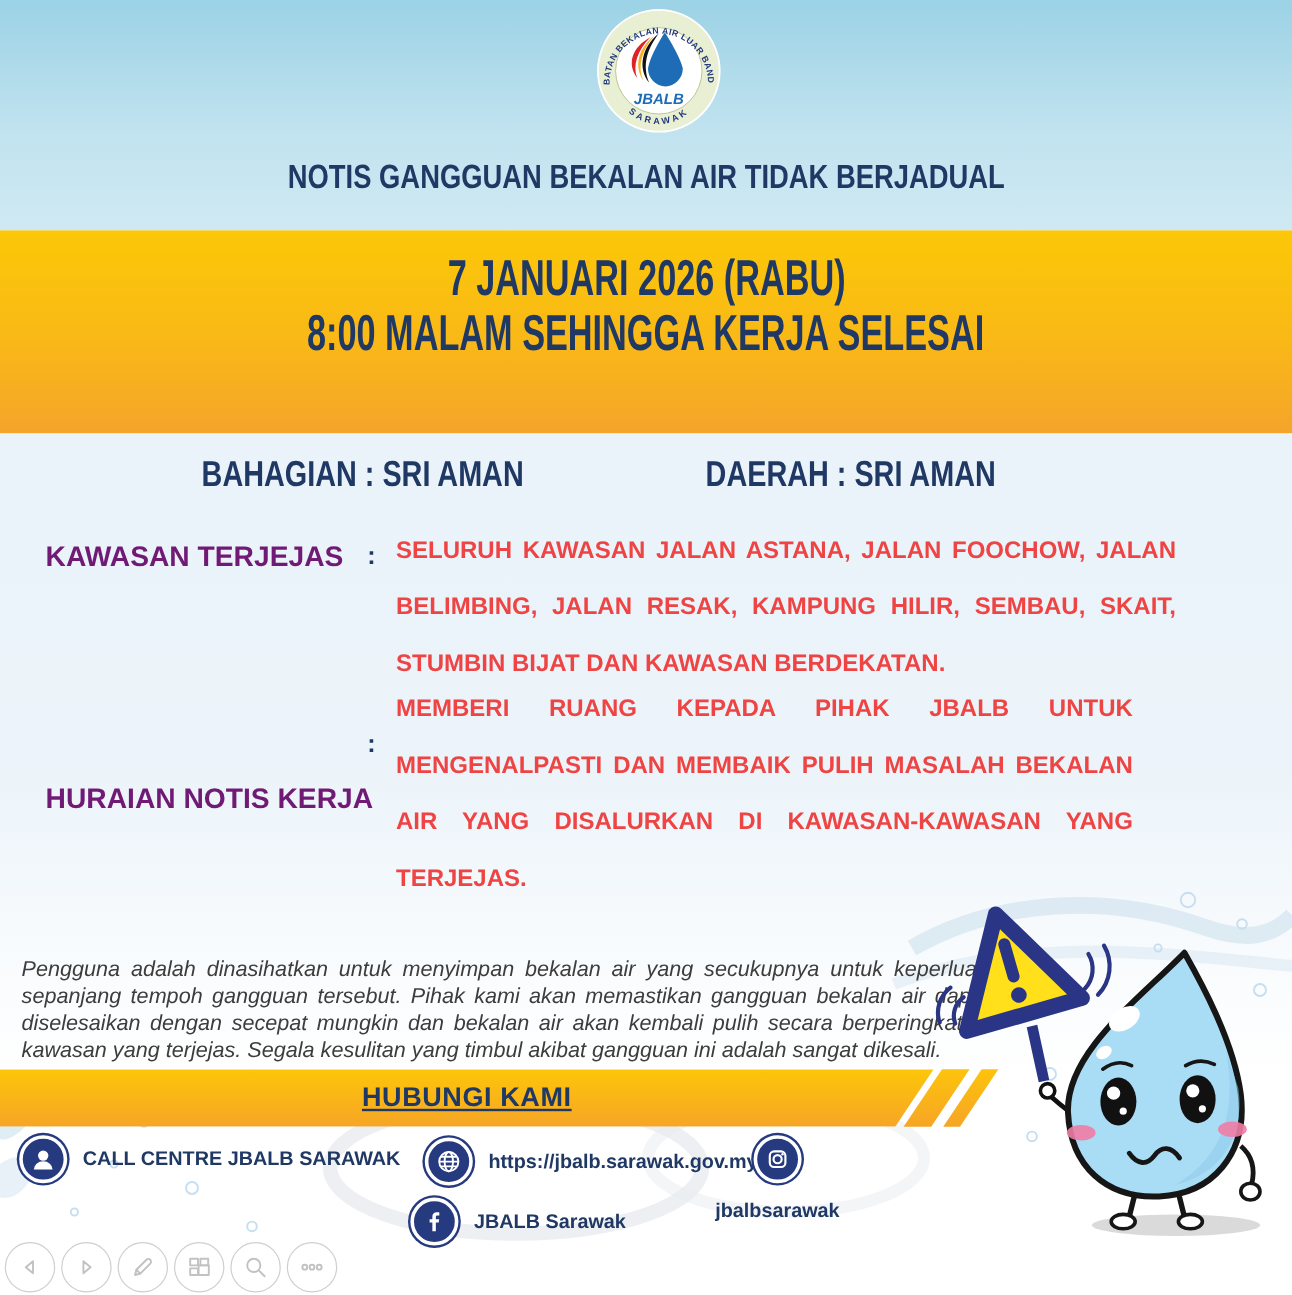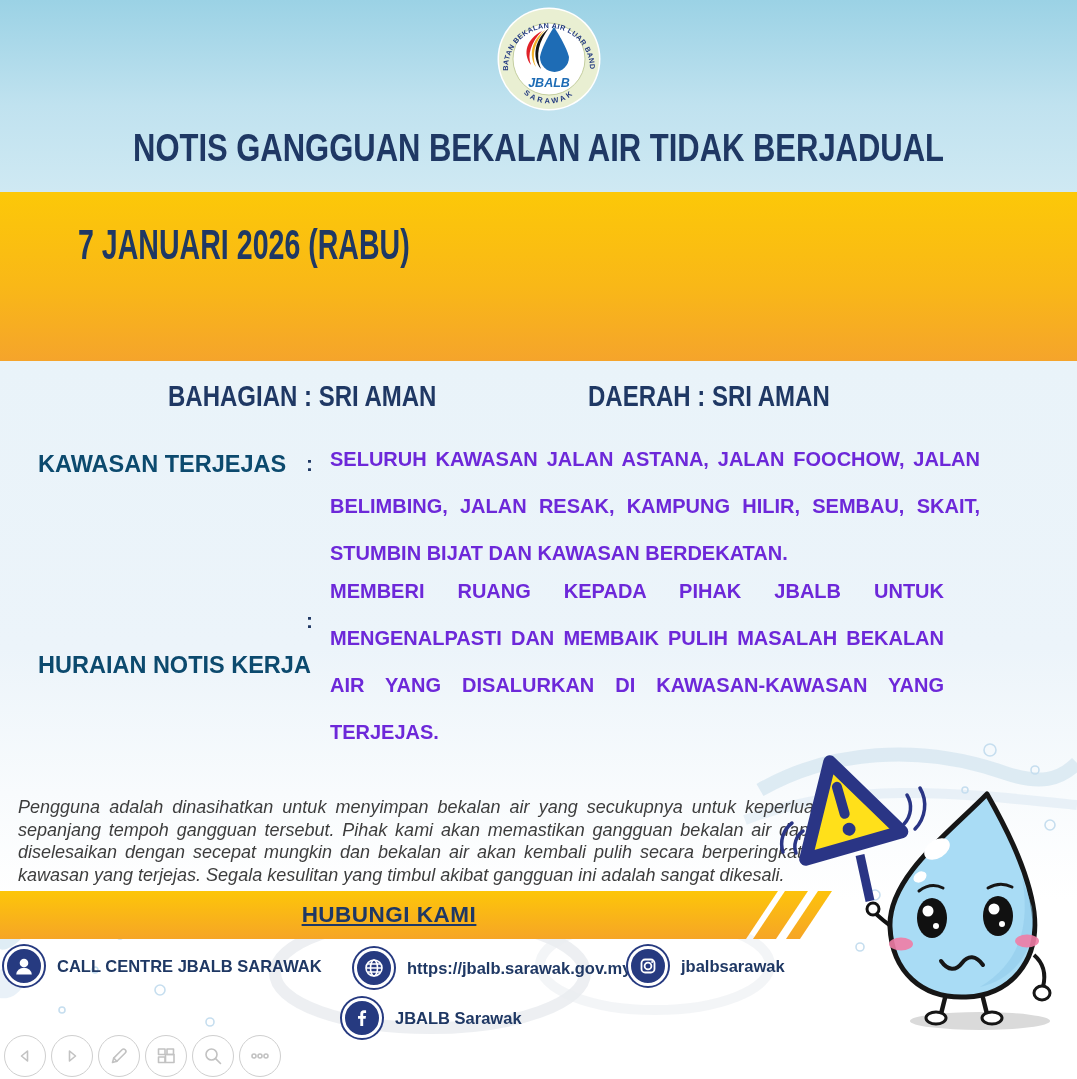--- a/index.html
+++ b/index.html
@@ -5,57 +5,57 @@
   * { margin:0; padding:0; box-sizing:border-box; }
   html,body { width:1077px; height:1079px; }
   body { font-family:"Liberation Sans", sans-serif; background:#fff; }
   .poster { position:relative; width:1077px; height:1079px; overflow:hidden; background:#fff; }
 
   
   .sky   { position:absolute; left:0; top:0; width:100%; height:192px;
            background:linear-gradient(180deg,#9bd2e5 0%,#c0e2ef 55%,#cfe9f3 100%); }
   .body-bg{ position:absolute; left:0; top:361px; width:100%; height:718px;
            background:linear-gradient(180deg,#e9f3f9 0%,#ecf4fa 40%,#f8fbfd 60%,#ffffff 75%); }
-  .banner{ position:absolute; left:0; top:192px; width:100%; height:169px; 
-           background:linear-gradient(180deg,#fcc808 0%,#f9b817 55%,#f5a42b 100%); padding-top:30px; }
+  .banner{ position:absolute; left:0; top:192px; width:100%; height:169px; text-align:center;
+           background:linear-gradient(180deg,#fcc808 0%,#f9b817 55%,#f5a42b 100%); padding-top:17px; }
   .banner .bline { display:block; font-weight:bold; color:#1f3864; font-size:42px; line-height:46px; }
   .banner .bline > span { display:inline-block; transform:scaleX(.68); transform-origin:center; white-space:nowrap; }
 
   .title { position:absolute; top:126px; left:0; width:100%; text-align:center;
-           font-size:38px; line-height:44px; font-weight:bold; color:#1f3864; }
+           font-size:28px; line-height:44px; font-weight:bold; color:#1f3864; }
   .title > span { display:inline-block; transform:scaleX(.815); transform-origin:center; white-space:nowrap; }
 
   .region { position:absolute; top:379px; font-size:30px; font-weight:bold; color:#1f3864;
             transform:scaleX(.8); transform-origin:left; white-space:nowrap; }
   .region.bahagian { left:168px; } .region.daerah { left:588px; }
 
-  .sec-label { position:absolute; left:38px; font-size:23.5px; font-weight:bold; color:#0c4a6e; white-space:nowrap; }
+  .sec-label { position:absolute; left:38px; font-size:23.5px; font-weight:bold; color:#701a75; white-space:nowrap; }
   .sec-colon { position:absolute; left:306px; font-size:21px; font-weight:bold; color:#1f3864; }
-  .sec-value { position:absolute; left:330px; font-size:20px; font-weight:bold; color:#6d28d9;
+  .sec-value { position:absolute; left:330px; font-size:20px; font-weight:bold; color:#ef4444;
                line-height:47px; text-align:justify; }
   .kawasan-label { top:451px; } .kawasan-colon { top:452px; }
   .kawasan-value { top:436px; width:650px; }
   .huraian-label { top:608px;margin-top:44px; } .huraian-colon { top:609px; }
   .huraian-value { top:568px; width:614px; }
 
   .advisory { position:absolute; left:18px; top:796px; width:806px; font-style:italic;
               font-size:18px; line-height:22.5px; color:#3d3d3d; text-align:justify; }
 
   .contact-bar { position:absolute; left:0; top:891px; width:778px; height:48px;
                  background:linear-gradient(180deg,#fdc609 0%,#f6a526 100%);
                  clip-path:polygon(0 0,100% 0,calc(100% - 32px) 100%,0 100%);
                  text-align:center; line-height:48px; }
   .contact-bar span { font-size:22.5px; font-weight:bold; color:#1f3864; letter-spacing:.5px;text-decoration:underline; }
   .stripe { position:absolute; top:891px; height:48px; transform:skewX(-33.7deg); transform-origin:top;
             background:linear-gradient(180deg,#fdc30b,#f6a526); }
   .stripe1 { left:785px; width:23px; } .stripe2 { left:818px; width:14px; }
 
   .contact-item { position:absolute; display:flex; align-items:center; gap:13px; }
-  .c-call { left:4px; top:946px; } .c-web { left:354px; top:948px; }
-  .c-ig { left:628px; top:946px; } .c-fb { left:342px; top:998px; }
+  .c-call { left:16px; top:946px; } .c-web { left:354px; top:948px; }
+  .c-ig { left:596px; top:946px;flex-direction:column; } .c-fb { left:342px; top:998px; }
   .cicon { width:40px; height:40px; border-radius:50%; background:#263a80; border:3px solid #fff;
            box-shadow:0 0 0 2px #263a80; display:flex; align-items:center; justify-content:center; flex:none; }
   .ctext { font-weight:bold; color:#1f3864; font-size:16.5px; line-height:21px; white-space:nowrap; }
 
   .splash { position:absolute; left:0; top:735px; width:1077px; height:344px; z-index:0; }
   .mascot { position:absolute; left:770px; top:737px; width:307px; height:342px; z-index:3; }
   .logo { position:absolute; left:497px; top:7px; width:104px; height:104px; }
 
   .layer2 { position:relative; z-index:2; }
 
@@ -122,20 +122,21 @@
       </g>
       <text x="52" y="80" font-size="12.5" font-weight="bold" font-style="italic" fill="#1e6cb5" text-anchor="middle">JBALB</text>
     </svg>
 
     <div class="title">
       <span>NOTIS GANGGUAN BEKALAN AIR TIDAK BERJADUAL</span>
     </div>
 
     <div class="banner">
       <span class="bline"><span>7 JANUARI 2026 (RABU)</span></span>
+      <span class="bline"><span>8:00 MALAM SEHINGGA KERJA SELESAI</span></span>
     </div>
 
     <div class="region bahagian">BAHAGIAN : SRI AMAN</div>
     <div class="region daerah">DAERAH : SRI AMAN</div>
 
     <div class="sec-label kawasan-label">KAWASAN TERJEJAS</div>
     <div class="sec-colon kawasan-colon">:</div>
     <div class="sec-value kawasan-value">SELURUH KAWASAN JALAN ASTANA, JALAN FOOCHOW, JALAN BELIMBING, JALAN RESAK, KAMPUNG HILIR, SEMBAU, SKAIT, STUMBIN BIJAT DAN KAWASAN BERDEKATAN.</div>
 
     <div class="sec-label huraian-label">HURAIAN NOTIS KERJA</div>

